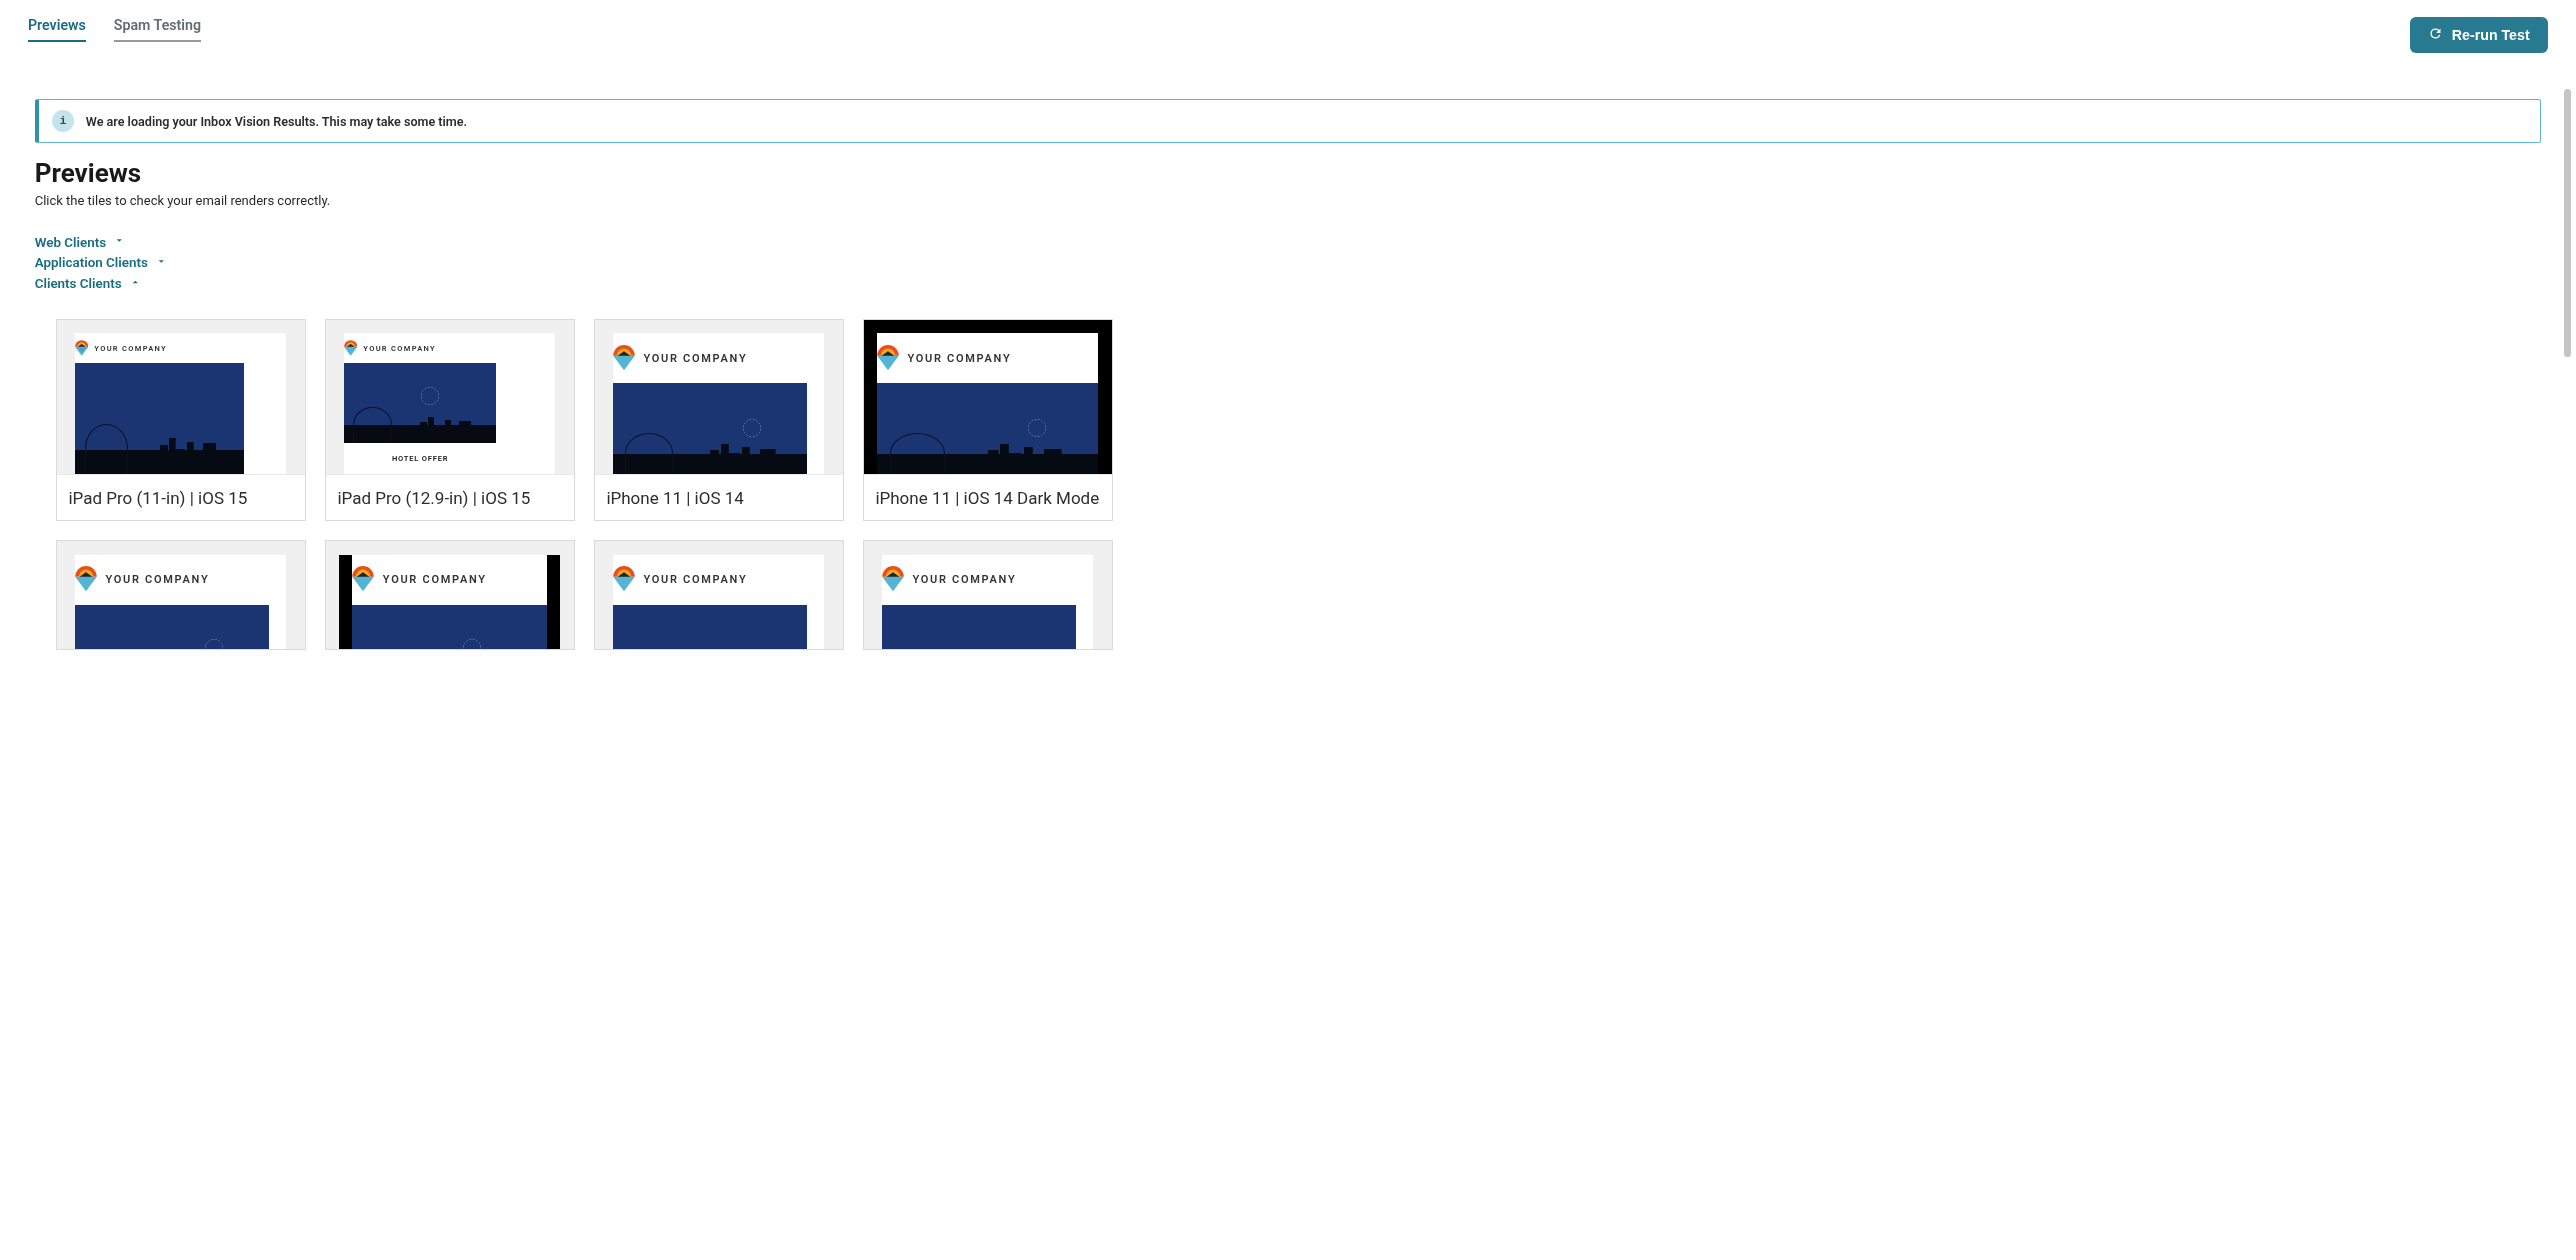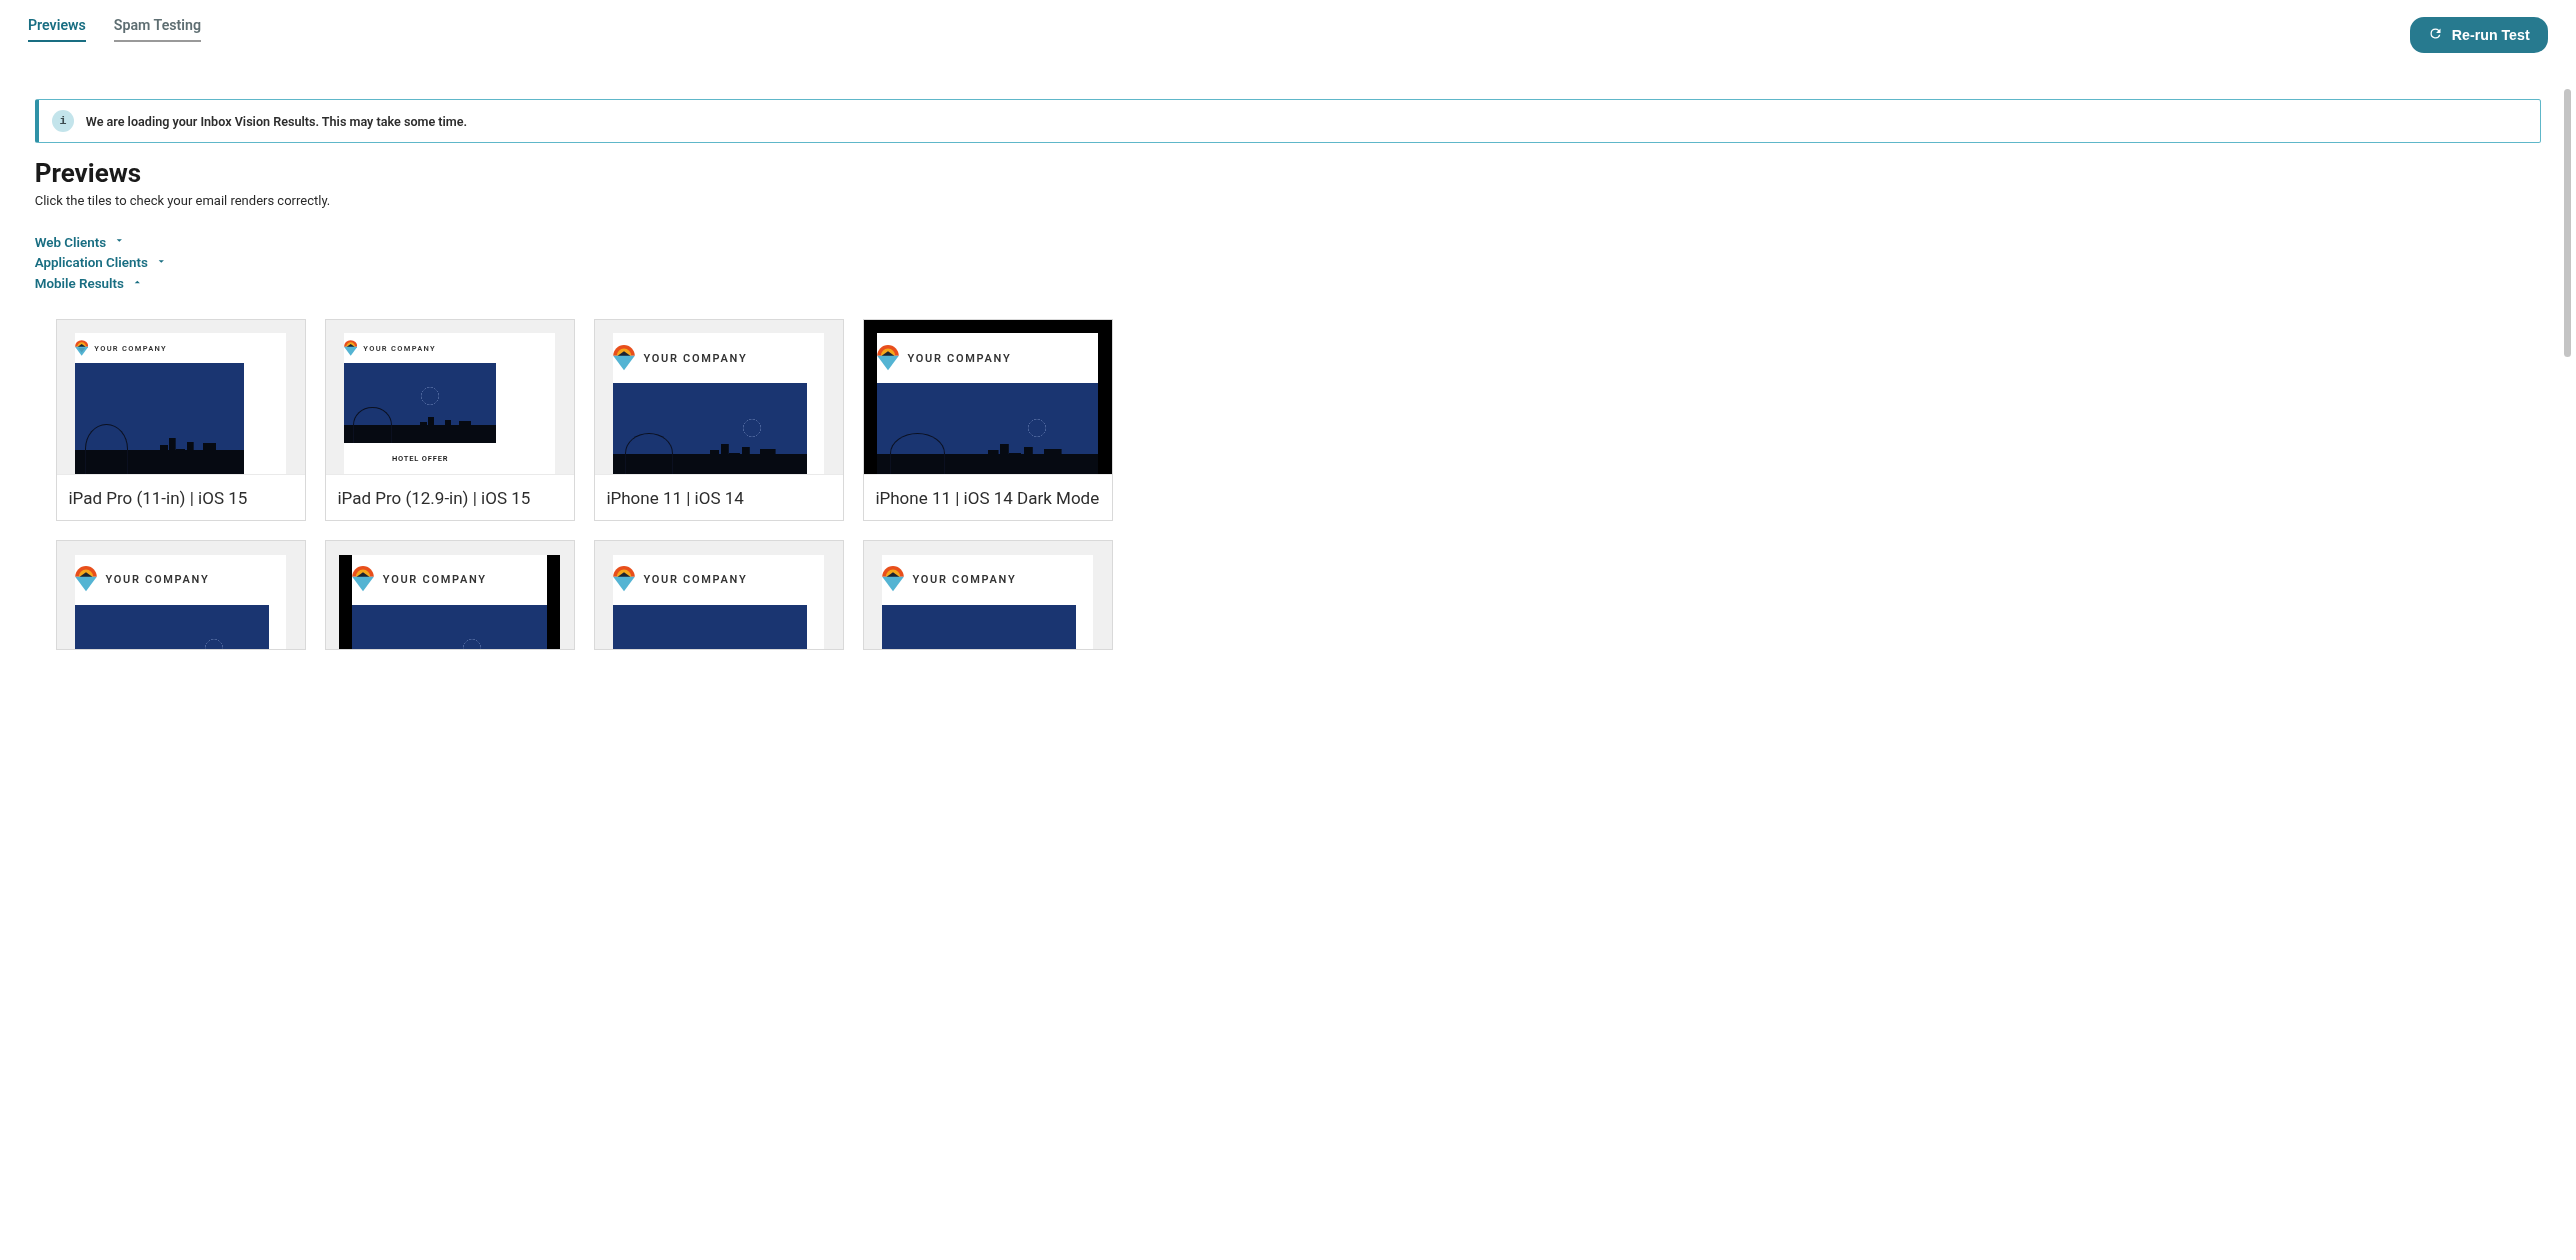--- a/index.html
+++ b/index.html
@@ -30,21 +30,21 @@
     color: #196e82;
     border-bottom: 2.1px solid #196e82;
   }
   .btn-primary {
     background: #277a8f;
     color: #fff;
     border: none;
     font-size: 14.2px;
     font-weight: 600;
     padding: 9.2px 18.4px;
-    border-radius: 14px;
+    border-radius: 6px;
     display: inline-flex;
     align-items: center;
     gap: 8.4px;
     cursor: pointer;
   }
   .btn-primary svg { width: 15px; height: 15px; fill: #fff; }
   .content { padding: 0 6.7px; }
   .alert {
     margin-top: 46px;
     border: 0.8px solid #5eb7c9;
@@ -207,21 +207,21 @@
     </div>
     <div class="group-row">
       <span>Application Clients</span>
       <span>
         <svg viewBox="0 0 24 24">
             <path d="M7 10l5 5 5-5z"></path>
           </svg>
       </span>
     </div>
     <div class="group-row">
-      <span>Mobile Results</span>
+      <span>Clients Clients</span>
       <span>
         <svg viewBox="0 0 24 24">
             <path d="M7 14l5-5 5 5z"></path>
           </svg>
       </span>
     </div>
   </div>
 
   <div class="grid">
 

